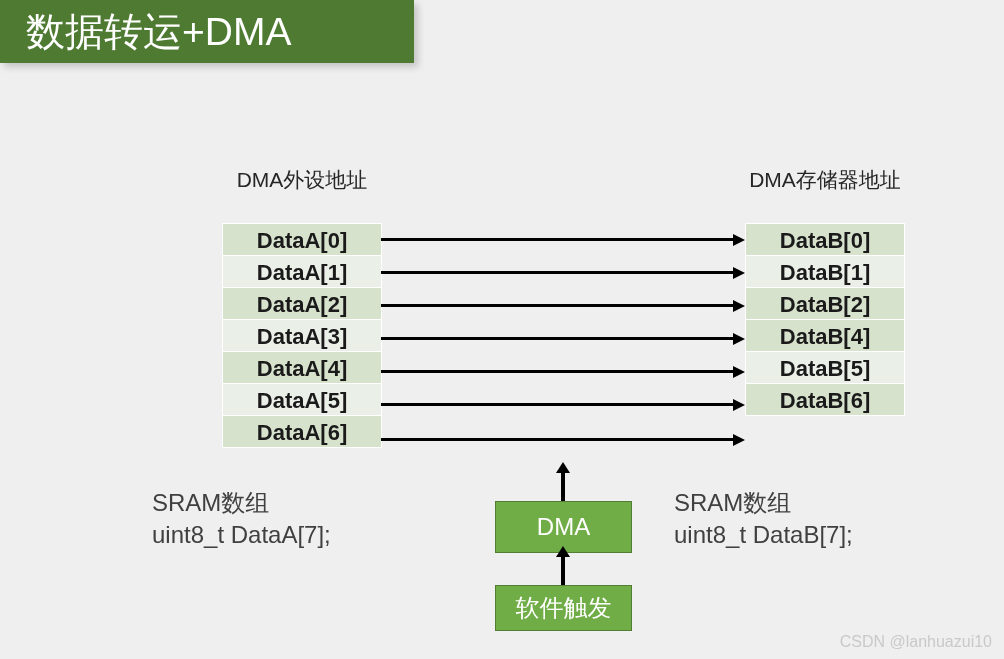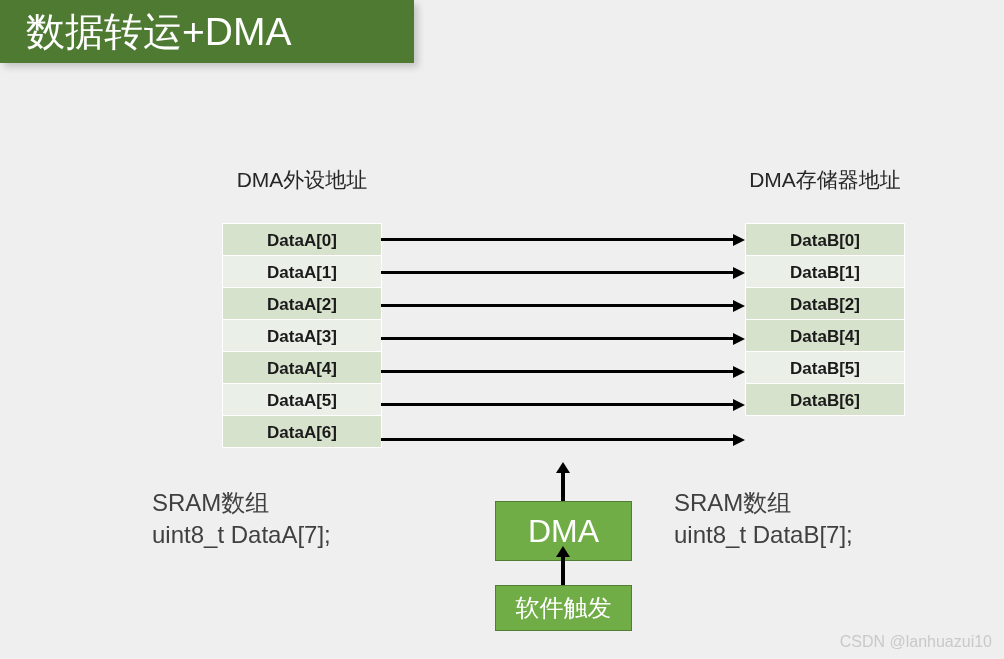--- a/index.html
+++ b/index.html
@@ -63,21 +63,21 @@
     display: flex;
     flex-direction: column;
   }
   #table-a { left: 222px; }
   #table-b { left: 745px; }
 
   .mem-cell {
     height: 33px;
     line-height: 33px;
     text-align: center;
-    font-size: 17px;
+    font-size: 22px;
     font-weight: bold;
     color: #1a1a1a;
     box-sizing: border-box;
     border: 1px solid #ffffff;
     margin-bottom: -1px;
   }
   .mem-cell.shade-dark  { background: #d7e2cd; }
   .mem-cell.shade-light { background: #eaefe7; }
 
   
@@ -134,22 +134,22 @@
     box-sizing: border-box;
     display: flex;
     align-items: center;
     justify-content: center;
     color: #ffffff;
   }
   #dma-box {
     left: 495px;
     top: 501px;
     width: 137px;
-    height: 60px;
-    font-size: 32px;
+    height: 52px;
+    font-size: 24px;
   }
   #trigger-box {
     left: 495px;
     top: 585px;
     width: 137px;
     height: 46px;
     font-size: 24px;
   }
 
   

